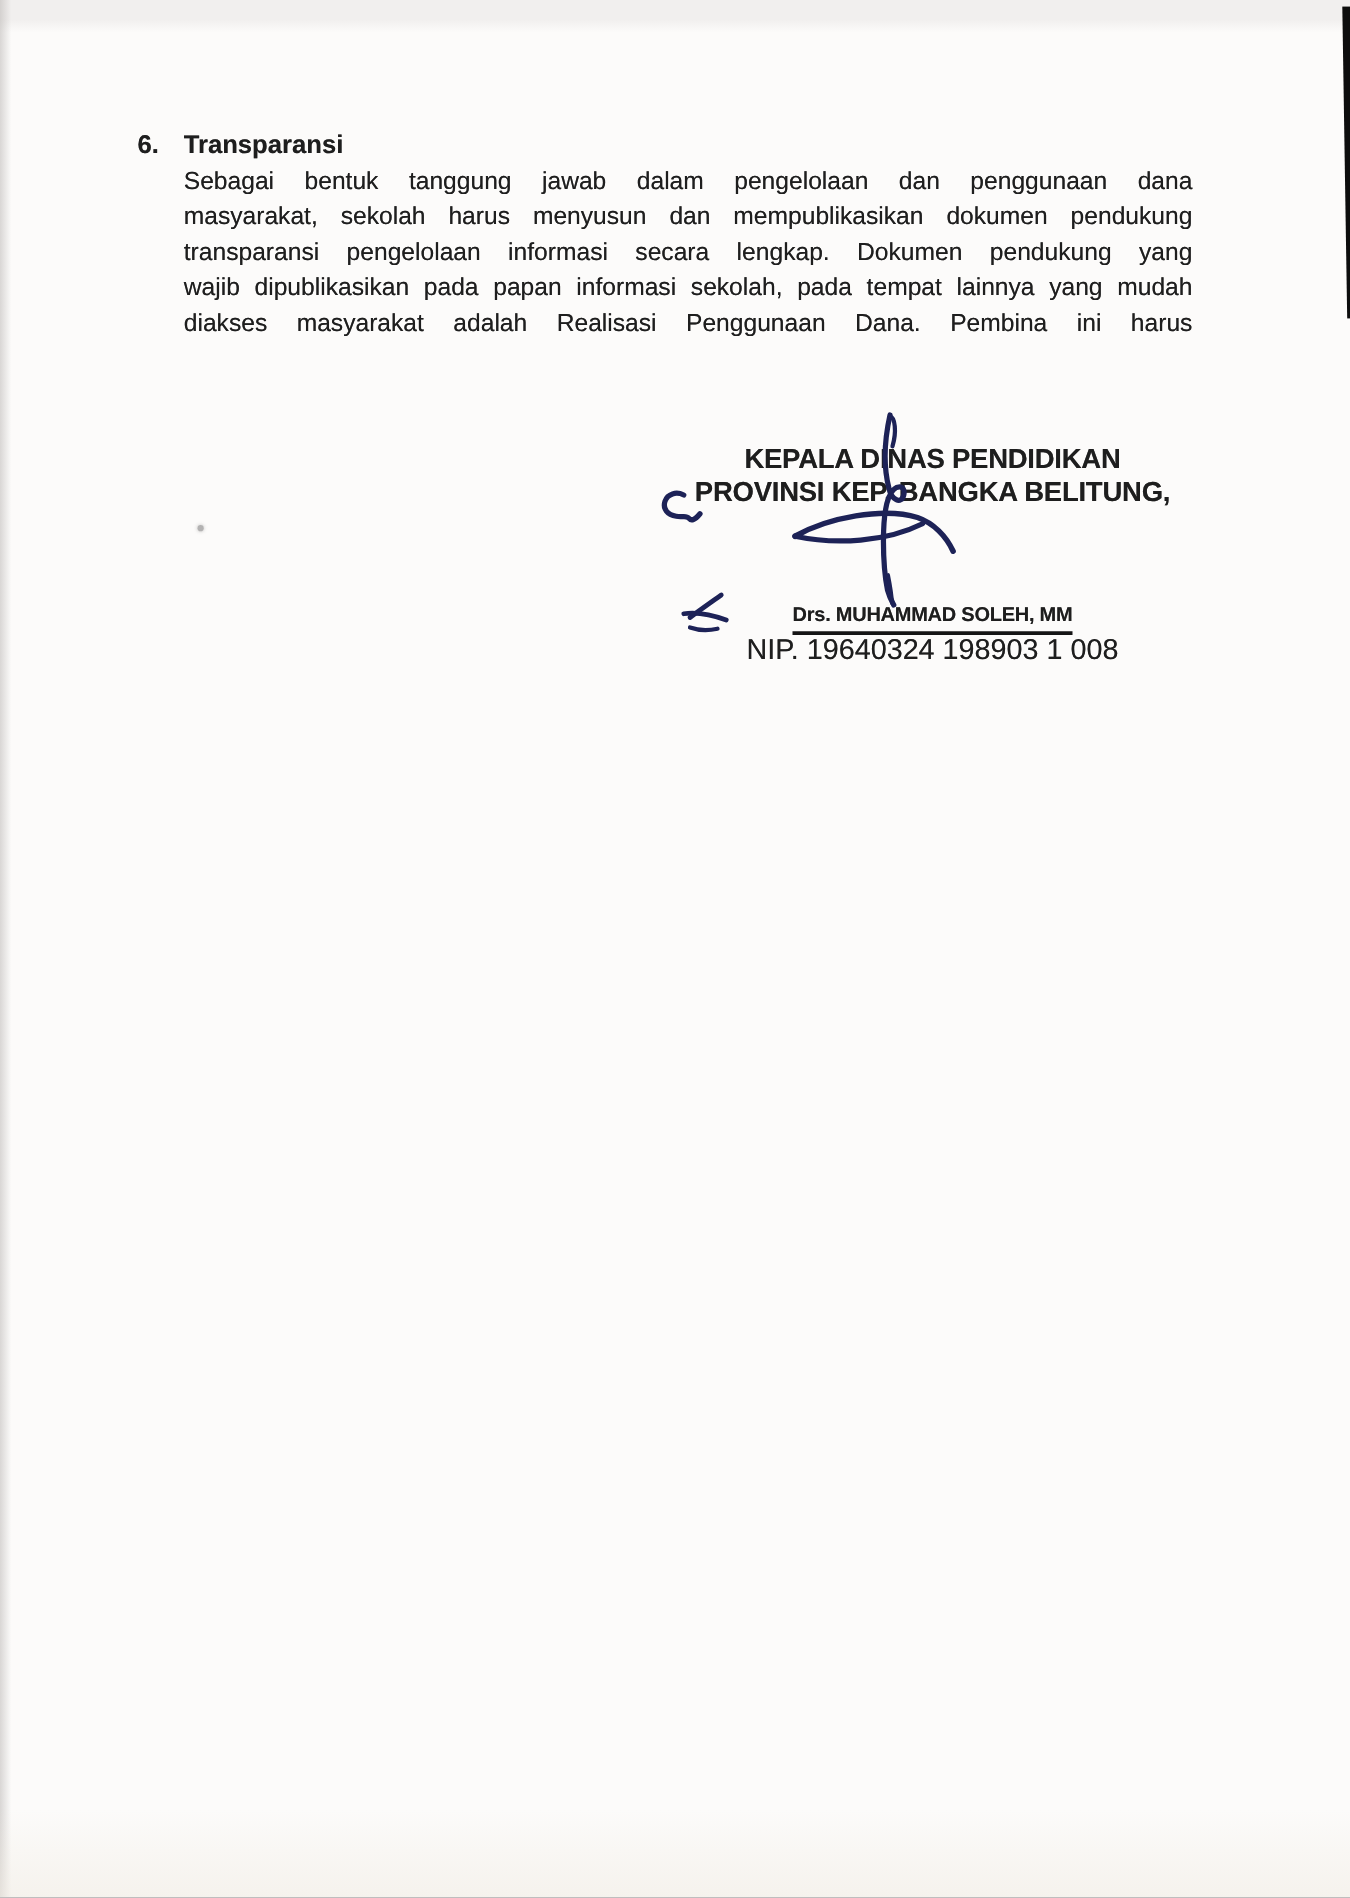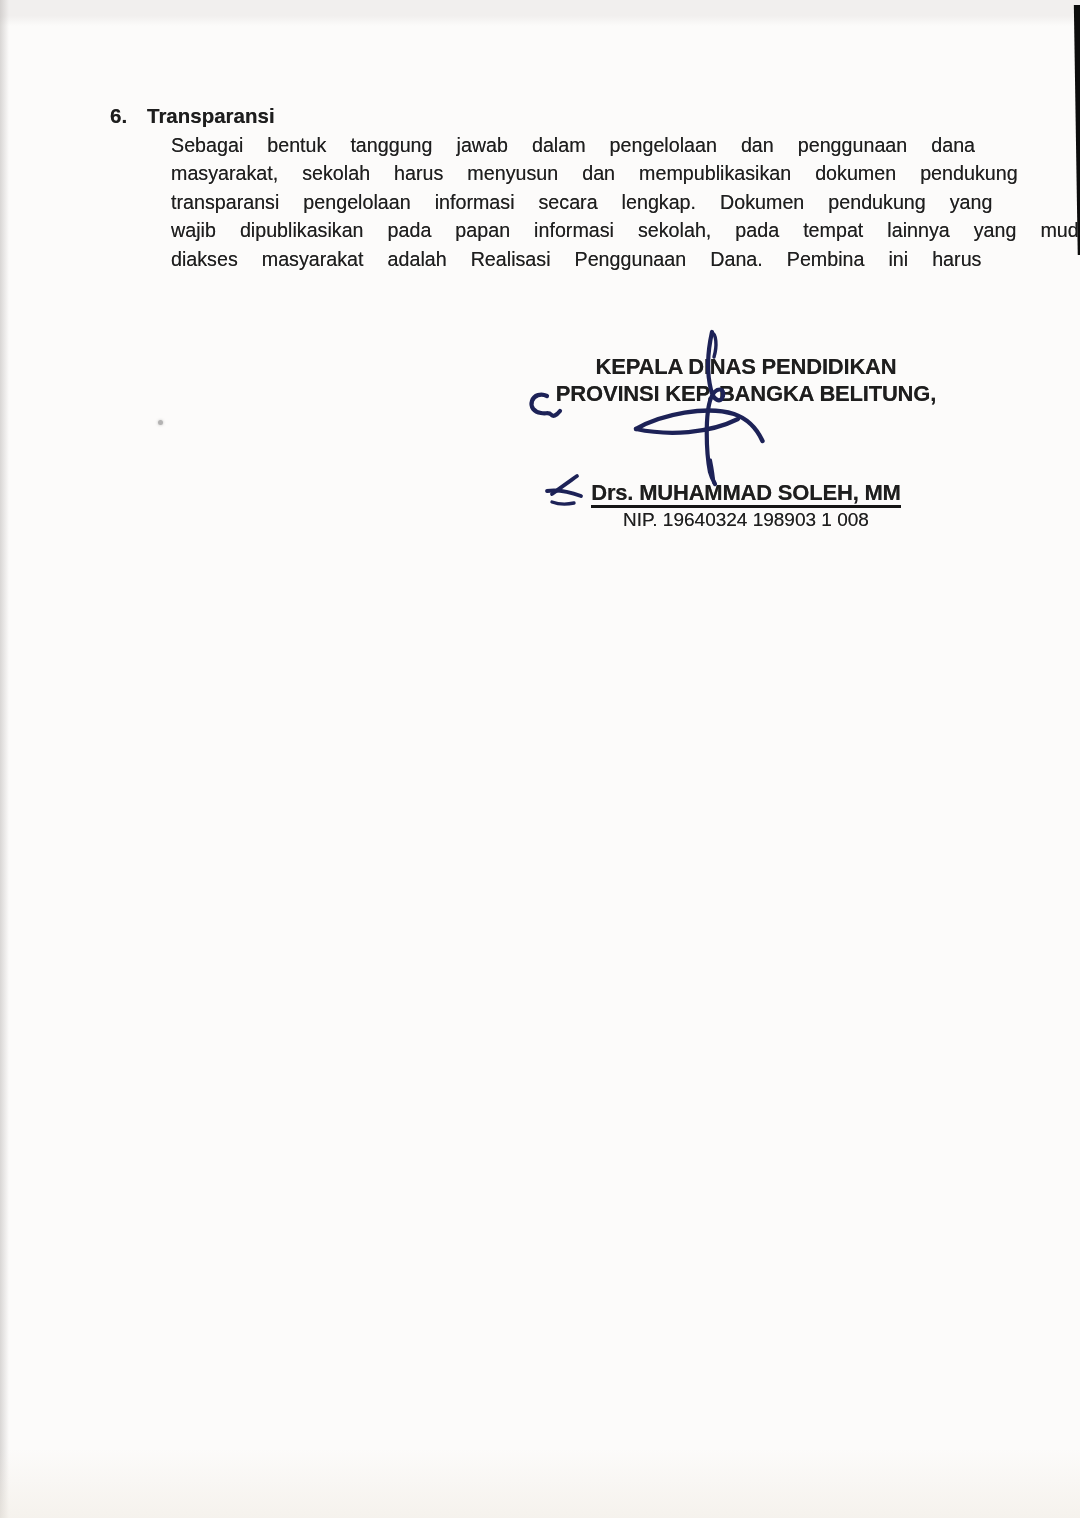--- a/index.html
+++ b/index.html
@@ -49,41 +49,41 @@
     font-weight:700;font-size:20.5px;line-height:24px;
   }
   .paragraph{
     position:absolute;left:147px;top:131px;width:807px;
     font-size:19.7px;
   }
   .pline{
     display:flex;justify-content:space-between;
     line-height:28.4px;white-space:nowrap;
   }
-  .pline span{flex:0 0 auto;margin-left:24px;}
+  .pline span{flex:0 0 auto;}
   .pline-last{display:block;white-space:normal;}
   
   .sig-block{
     position:absolute;left:534px;top:353px;width:424px;
     text-align:center;
   }
   .sig-office{
     font-weight:700;font-size:22px;line-height:27px;
     letter-spacing:-0.2px;
   }
   .sig-gap{height:74px;}
   .sig-name{
     display:inline-block;
-    font-weight:700;font-size:22px;line-height:23px;
+    font-weight:700;font-size:16px;line-height:23px;
     letter-spacing:-0.2px;
     padding-bottom:1px;
     border-bottom:3px solid #151515;
   }
   .sig-rank{font-size:21px;line-height:23px;}
-  .sig-nip{font-size:19px;line-height:23px;}
+  .sig-nip{font-size:23px;line-height:23px;}
   .signature-svg{
     position:absolute;left:500px;top:315px;width:300px;height:210px;
     pointer-events:none;
   }
 </style>
 </head>
 <body>
 
 <div class="page">
 

